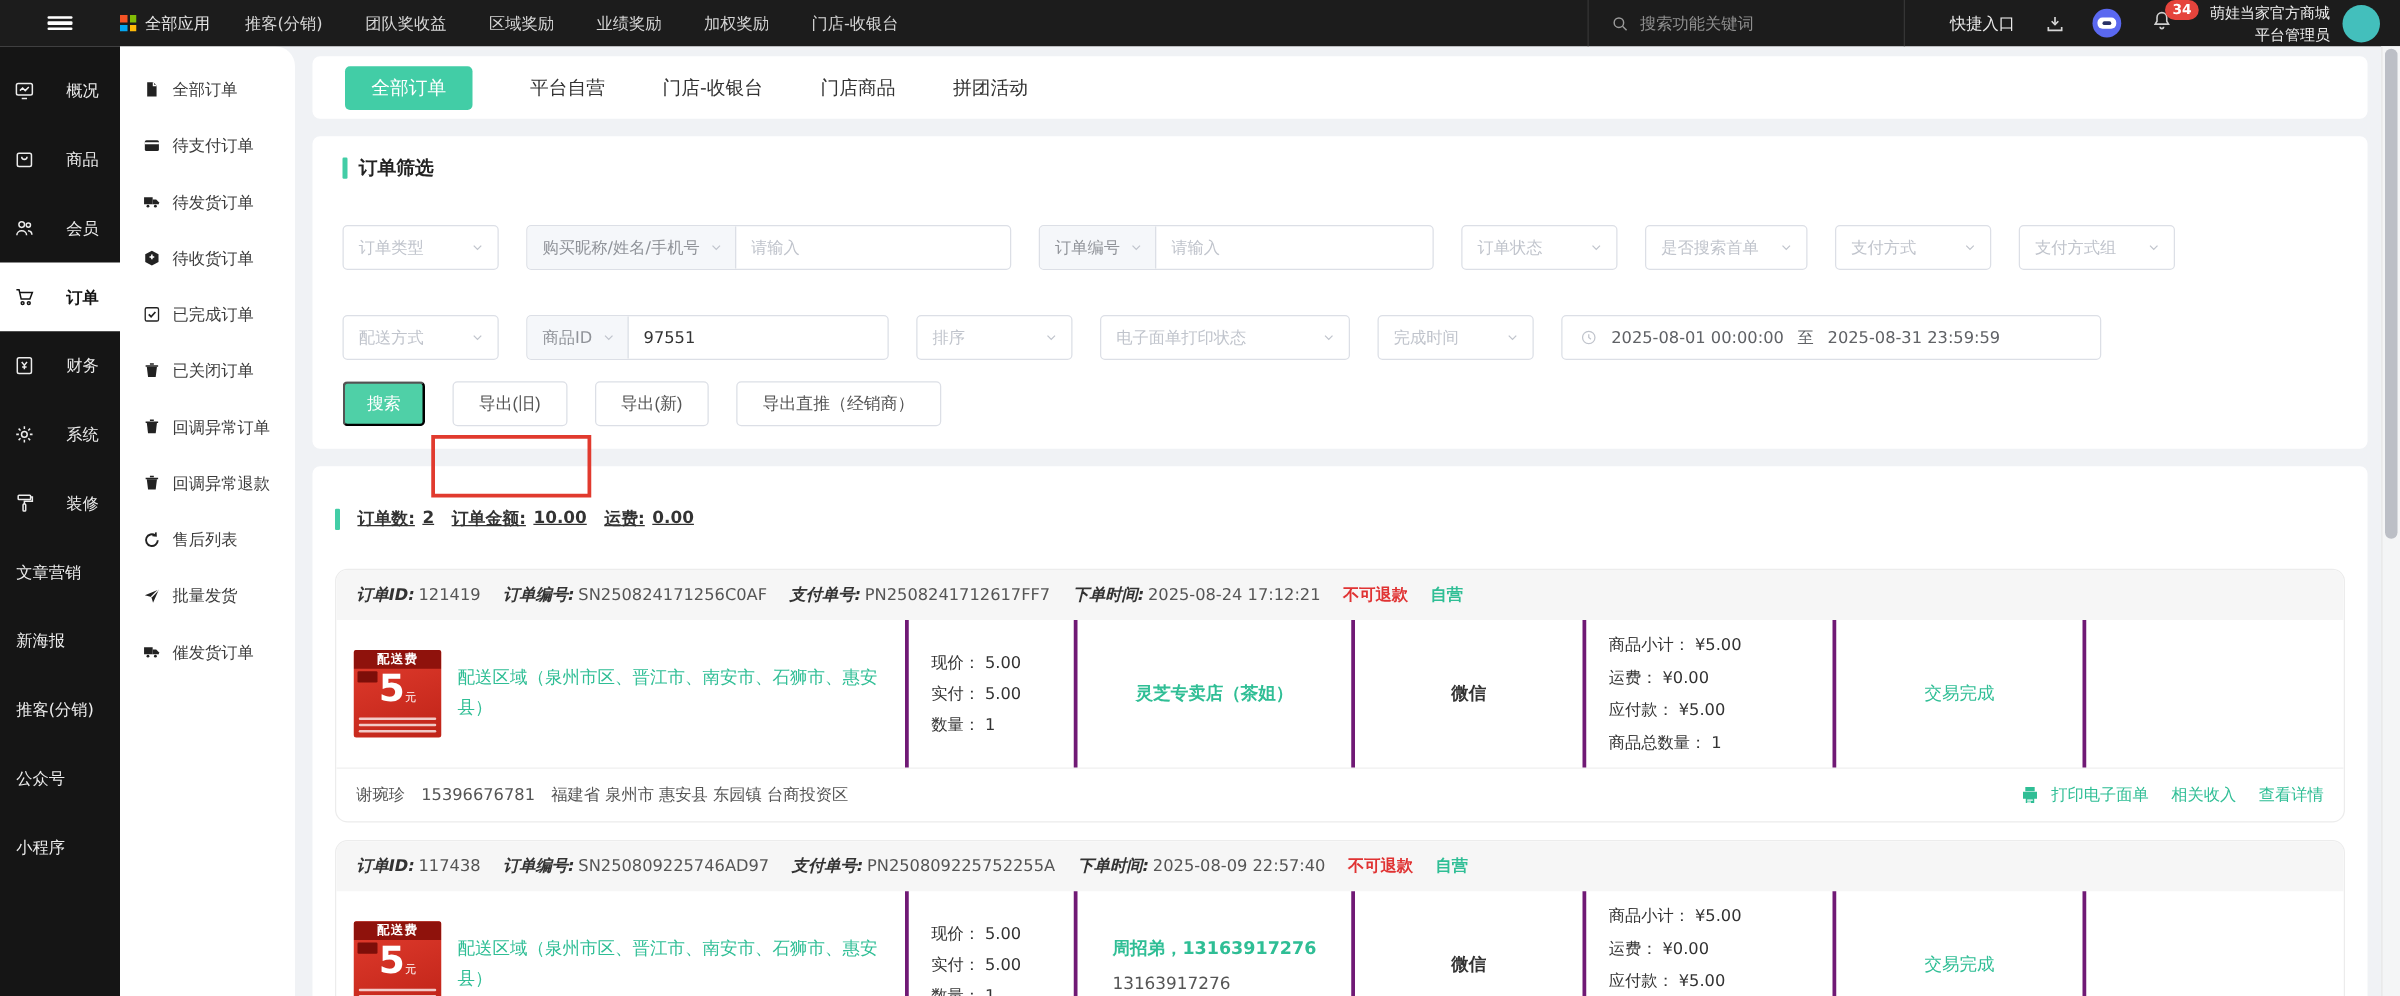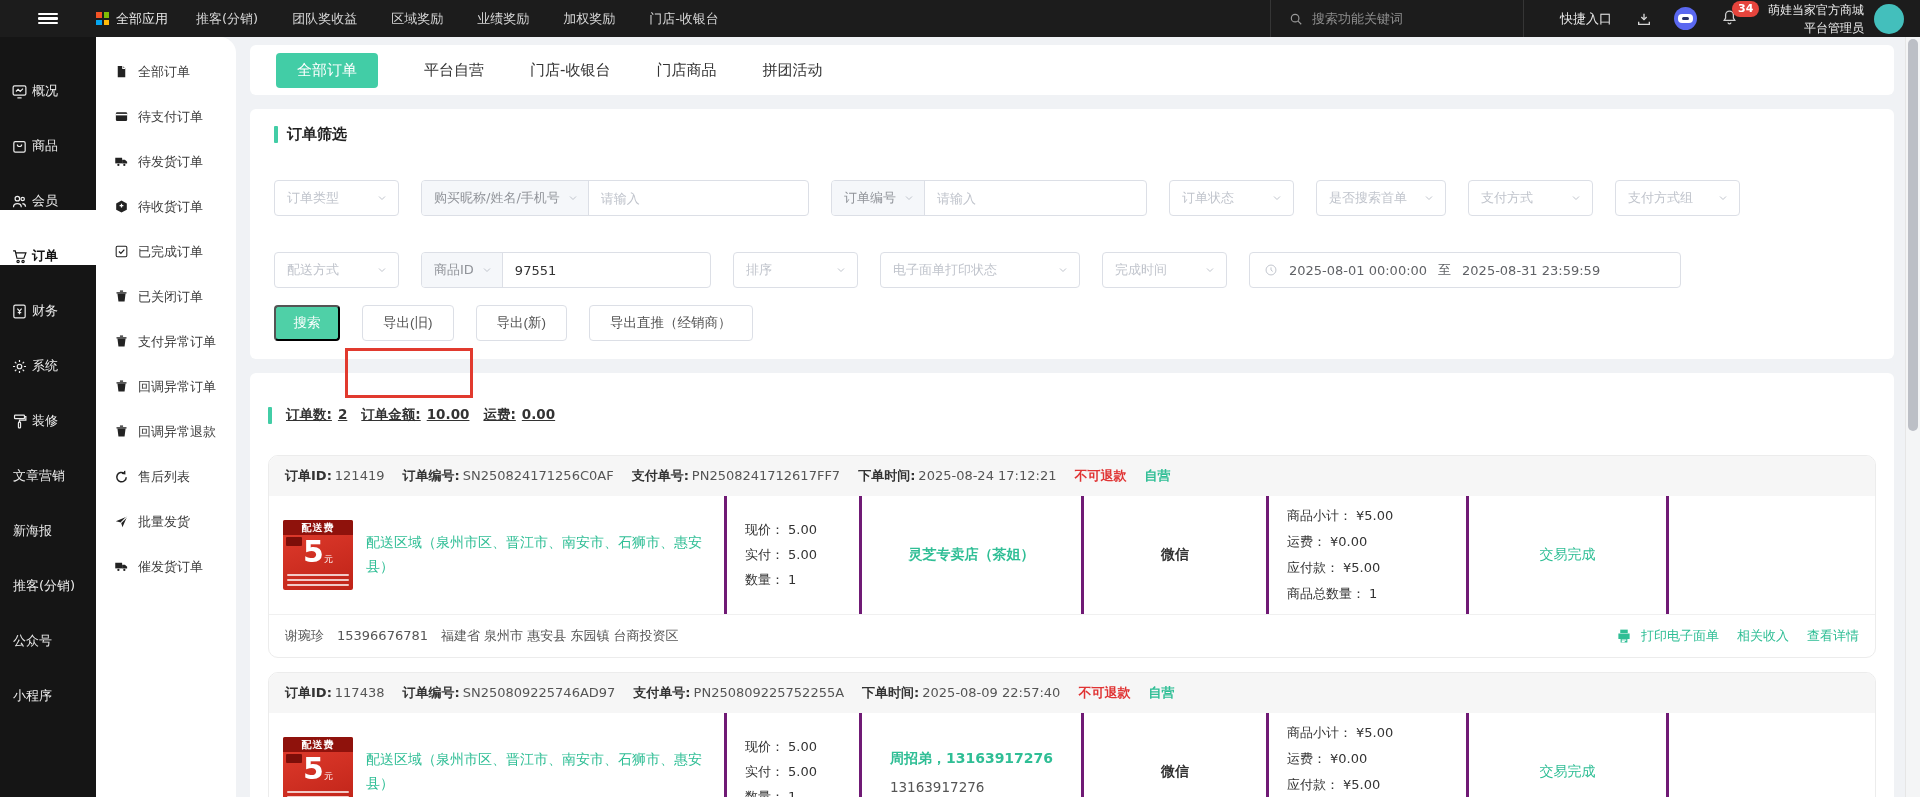--- a/index.html
+++ b/index.html
@@ -24,21 +24,21 @@
 .robot::after { content:""; position:absolute; left:4px; top:7px; width:15px; height:9px; border-radius:4px; background:#fff; }
 .robot::before { content:""; position:absolute; left:8px; top:10px; width:7px; height:3px; border-radius:2px; background:#273067; z-index:1; }
 .bell-wrap { position:relative; margin-right:30px; cursor:pointer; color:#cfcfcf; }
 .nbadge { position:absolute; top:-8px; left:11px; background:#e5443c; color:#fff; font-size:11px; font-weight:bold; border-radius:9px; padding:1px 6px; line-height:1.3; }
 .nav-user { text-align:right; font-size:12px; line-height:1.5; color:#ececec; margin-right:10px; white-space:nowrap; }
 .avatar { width:30px; height:30px; border-radius:50%; background:#43bfbc; margin-right:16px; flex-shrink:0; cursor:pointer; }
 
 
 .app { display:flex; height:760px; }
 .sidebar { width:96px; background:#151515; padding-top:8px; flex-shrink:0; }
-.side-item { height:55px; display:flex; align-items:flex-end; gap:4px; padding-left:11px; font-size:13px; color:#ececec; cursor:pointer; white-space:nowrap; }
+.side-item { height:55px; display:flex; align-items:center; gap:25px; padding-left:11px; font-size:13px; color:#ececec; cursor:pointer; white-space:nowrap; }
 .side-item .ic { width:17px; height:17px; display:flex; align-items:center; flex-shrink:0; }
 .side-item .ic svg { width:17px; height:17px; }
 .side-item.noicon { padding-left:13px; }
 .side-item.active { background:#fff; color:#141414; font-weight:bold; }
 
 .submenu { width:140px; background:#fff; border-top-right-radius:16px; padding-top:12px; flex-shrink:0; }
 .sub-item { height:45px; display:flex; align-items:center; gap:9px; padding-left:18px; font-size:13px; color:#3c3c3c; cursor:pointer; white-space:nowrap; }
 .sub-item .ic { width:15px; height:15px; display:flex; align-items:center; color:#222; flex-shrink:0; }
 .sub-item .ic svg { width:15px; height:15px; }
 
@@ -72,21 +72,21 @@
 .w-sel { width:125px; } .w-sel2 { width:130px; }
 .w-comp1 { width:388px; } .w-comp2 { width:316px; } .w-comp3 { width:290px; }
 .w-eprint { width:200px; }
 
 
 .list-card { padding:22px 18px 40px; min-height:440px; }
 .stats { display:flex; align-items:center; gap:14px; font-size:13.5px; font-weight:bold; color:#333; margin-bottom:20px; height:40px; }
 .stats .pair { display:flex; gap:6px;text-decoration:underline; }
 .order-box { border:1px solid #ececec; border-radius:10px; margin-bottom:14px; overflow:hidden; background:#fff; }
 .obox-header { background:#f6f6f6; padding:11px 16px; display:flex; gap:18px; align-items:center; font-size:13px; color:#555; }
-.obox-header b { color:#333; margin-right:3px; }
+.obox-header b { color:#333; margin-right:3px;font-style:italic; }
 .tag-refund { color:#e03333; font-weight:bold; }
 .tag-self { color:#2fbe95; font-weight:bold; }
 .obox-body { display:flex; min-height:118px; }
 .cell { border-left:3px solid #701a75; display:flex; flex-direction:column; justify-content:center; }
 .c-product { width:455px; border-left:0; flex-direction:row; align-items:center; padding:14px; gap:13px; }
 .c-price { width:135px; padding-left:18px; gap:7px; font-size:13px; color:#333; }
 .c-buyer { width:222px; align-items:center; font-size:14px; }
 .c-buyer .b1 { color:#2fbe95; font-weight:bold; }
 .c-buyer .b2 { color:#555; margin-top:11px; font-size:13.5px; }
 .c-pay { width:185px; align-items:center; font-size:14px; font-weight:bold; color:#333; }
@@ -319,29 +319,20 @@
         </span>
         <span>已关闭订单</span>
       </div>
     <div class="sub-item">
         <span class="ic">
           <svg width="15" height="15" viewBox="0 0 24 24" fill="none" stroke="currentColor" stroke-width="1.7">
             <path d="M5.5 7h13l-1.6 13H7.1z" fill="currentColor" stroke="none"></path>
             <path d="M4 6h16M9.5 3.5h5" stroke-width="2"></path>
           </svg>
         </span>
-        <span>支付异常订单</span>
-      </div>
-    <div class="sub-item">
-        <span class="ic">
-          <svg width="15" height="15" viewBox="0 0 24 24" fill="none" stroke="currentColor" stroke-width="1.7">
-            <path d="M5.5 7h13l-1.6 13H7.1z" fill="currentColor" stroke="none"></path>
-            <path d="M4 6h16M9.5 3.5h5" stroke-width="2"></path>
-          </svg>
-        </span>
         <span>回调异常订单</span>
       </div>
     <div class="sub-item">
         <span class="ic">
           <svg width="15" height="15" viewBox="0 0 24 24" fill="none" stroke="currentColor" stroke-width="1.7">
             <path d="M5.5 7h13l-1.6 13H7.1z" fill="currentColor" stroke="none"></path>
             <path d="M4 6h16M9.5 3.5h5" stroke-width="2"></path>
           </svg>
         </span>
         <span>回调异常退款</span>

